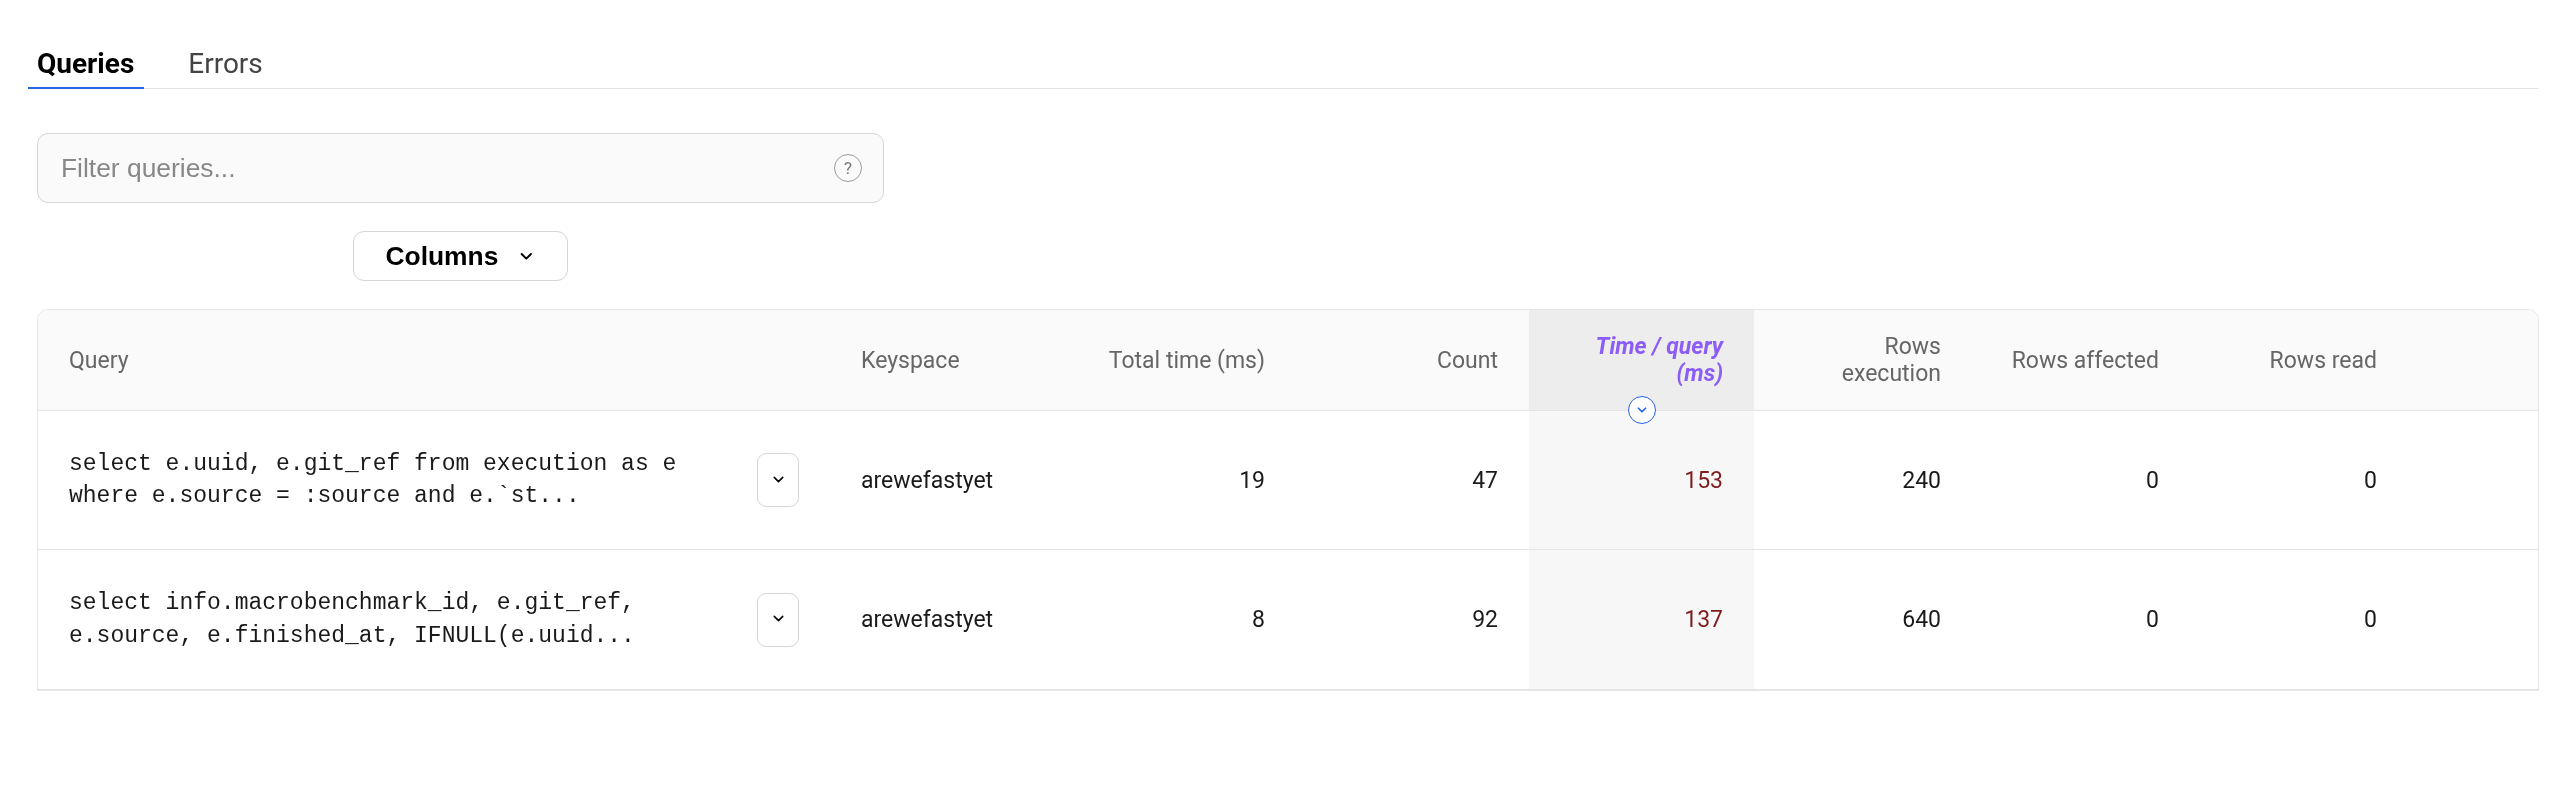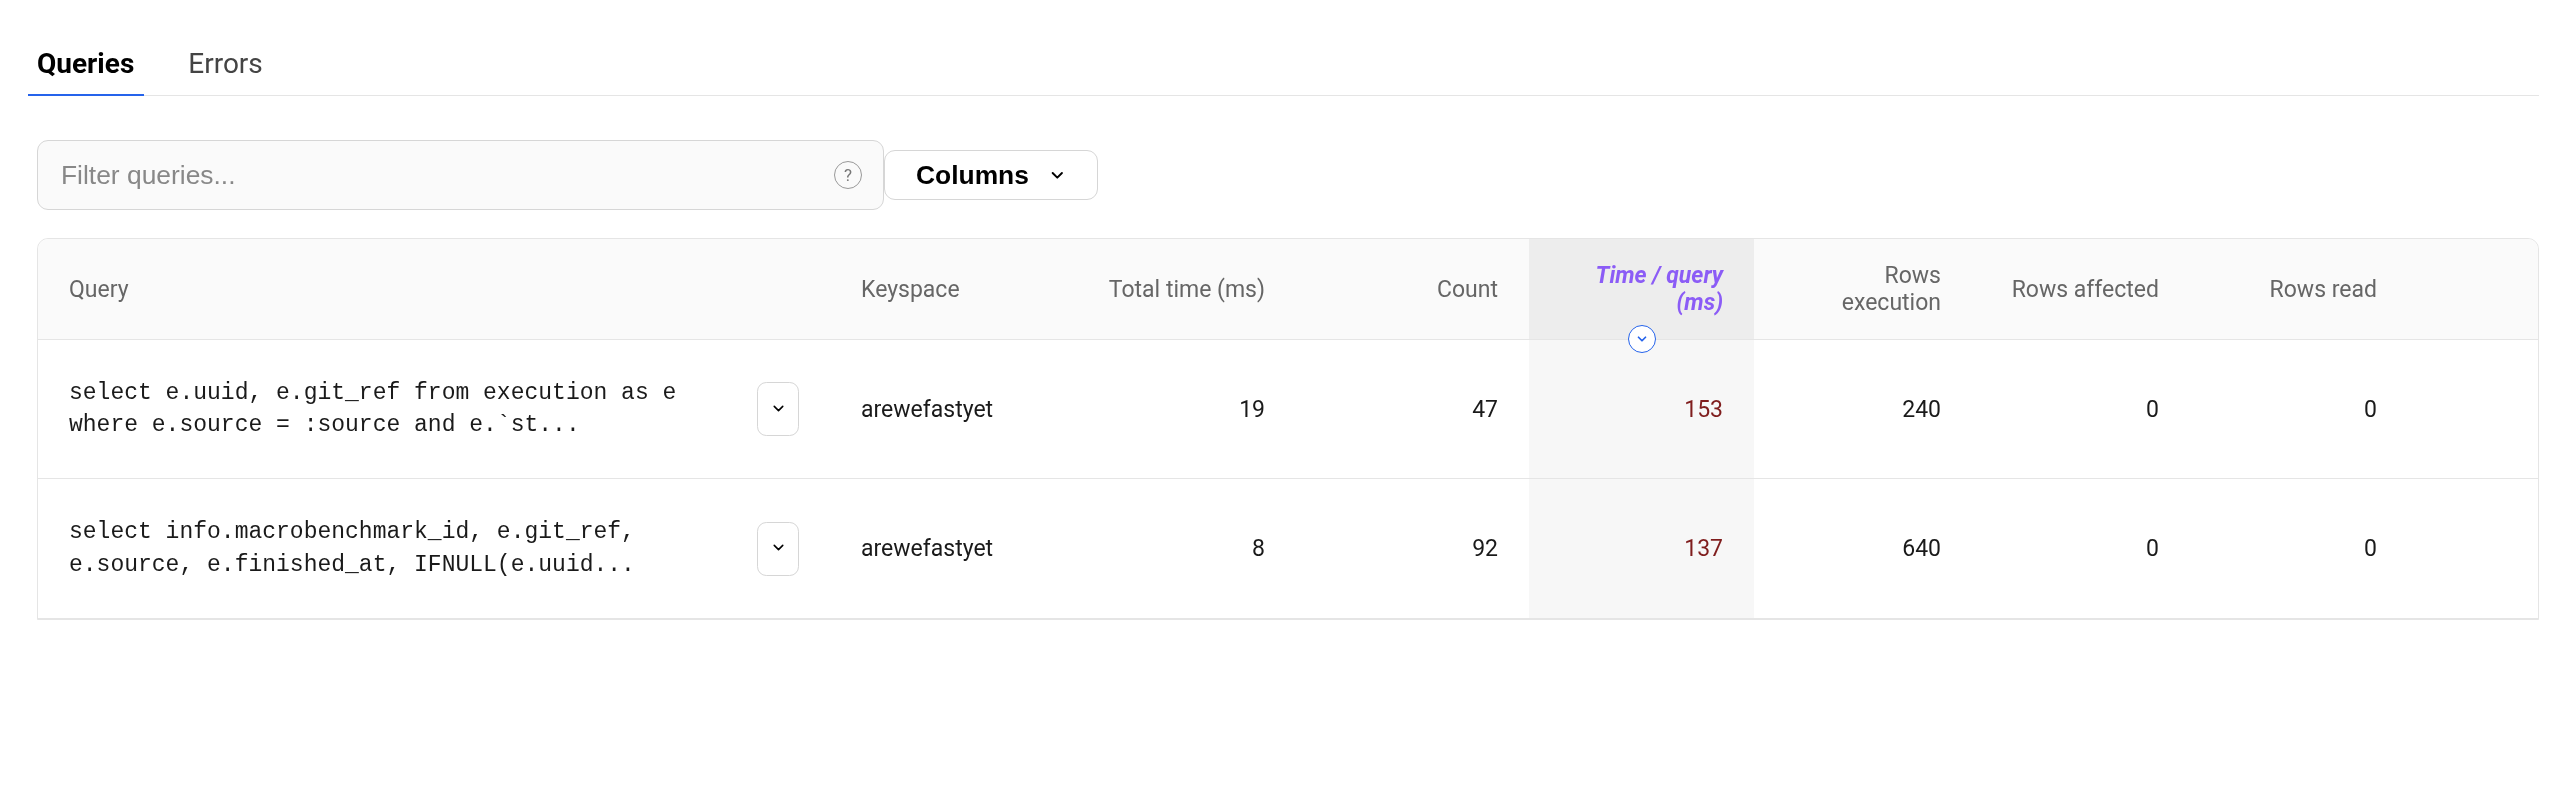--- a/index.html
+++ b/index.html
@@ -16,21 +16,21 @@
     .container {
       padding: 0 37px;
     }
     .tabs {
       display: flex;
       gap: 54px;
       border-bottom: 0.8px solid #e5e5e5;
       padding-top: 47px;
     }
     .tab {
-      padding-bottom: 15px;
+      padding-bottom: 8px;
       font-size: 28px;
       font-weight: 400;
       color: #444;
       cursor: pointer;
       position: relative;
     }
     .tab.active {
       font-weight: 700;
       color: #000;
     }
@@ -50,21 +50,23 @@
       padding: 44px 0 28px 0;
       gap: 31px;
     }
     .page-title {
       font-size: 31px;
       font-weight: 700;
       color: #000;
     }
     .right-controls {
       display: flex;
-      align-items: center;
+      gap: 28px;
+      align-items: center;
+      flex-direction: column;
     }
     .filter-wrap {
       position: relative;
       width: 847px;
     }
     .filter-input {
       width: 100%;
       height: 70px;
       border: 0.8px solid #d6d6d6;
       border-radius: 11px;

